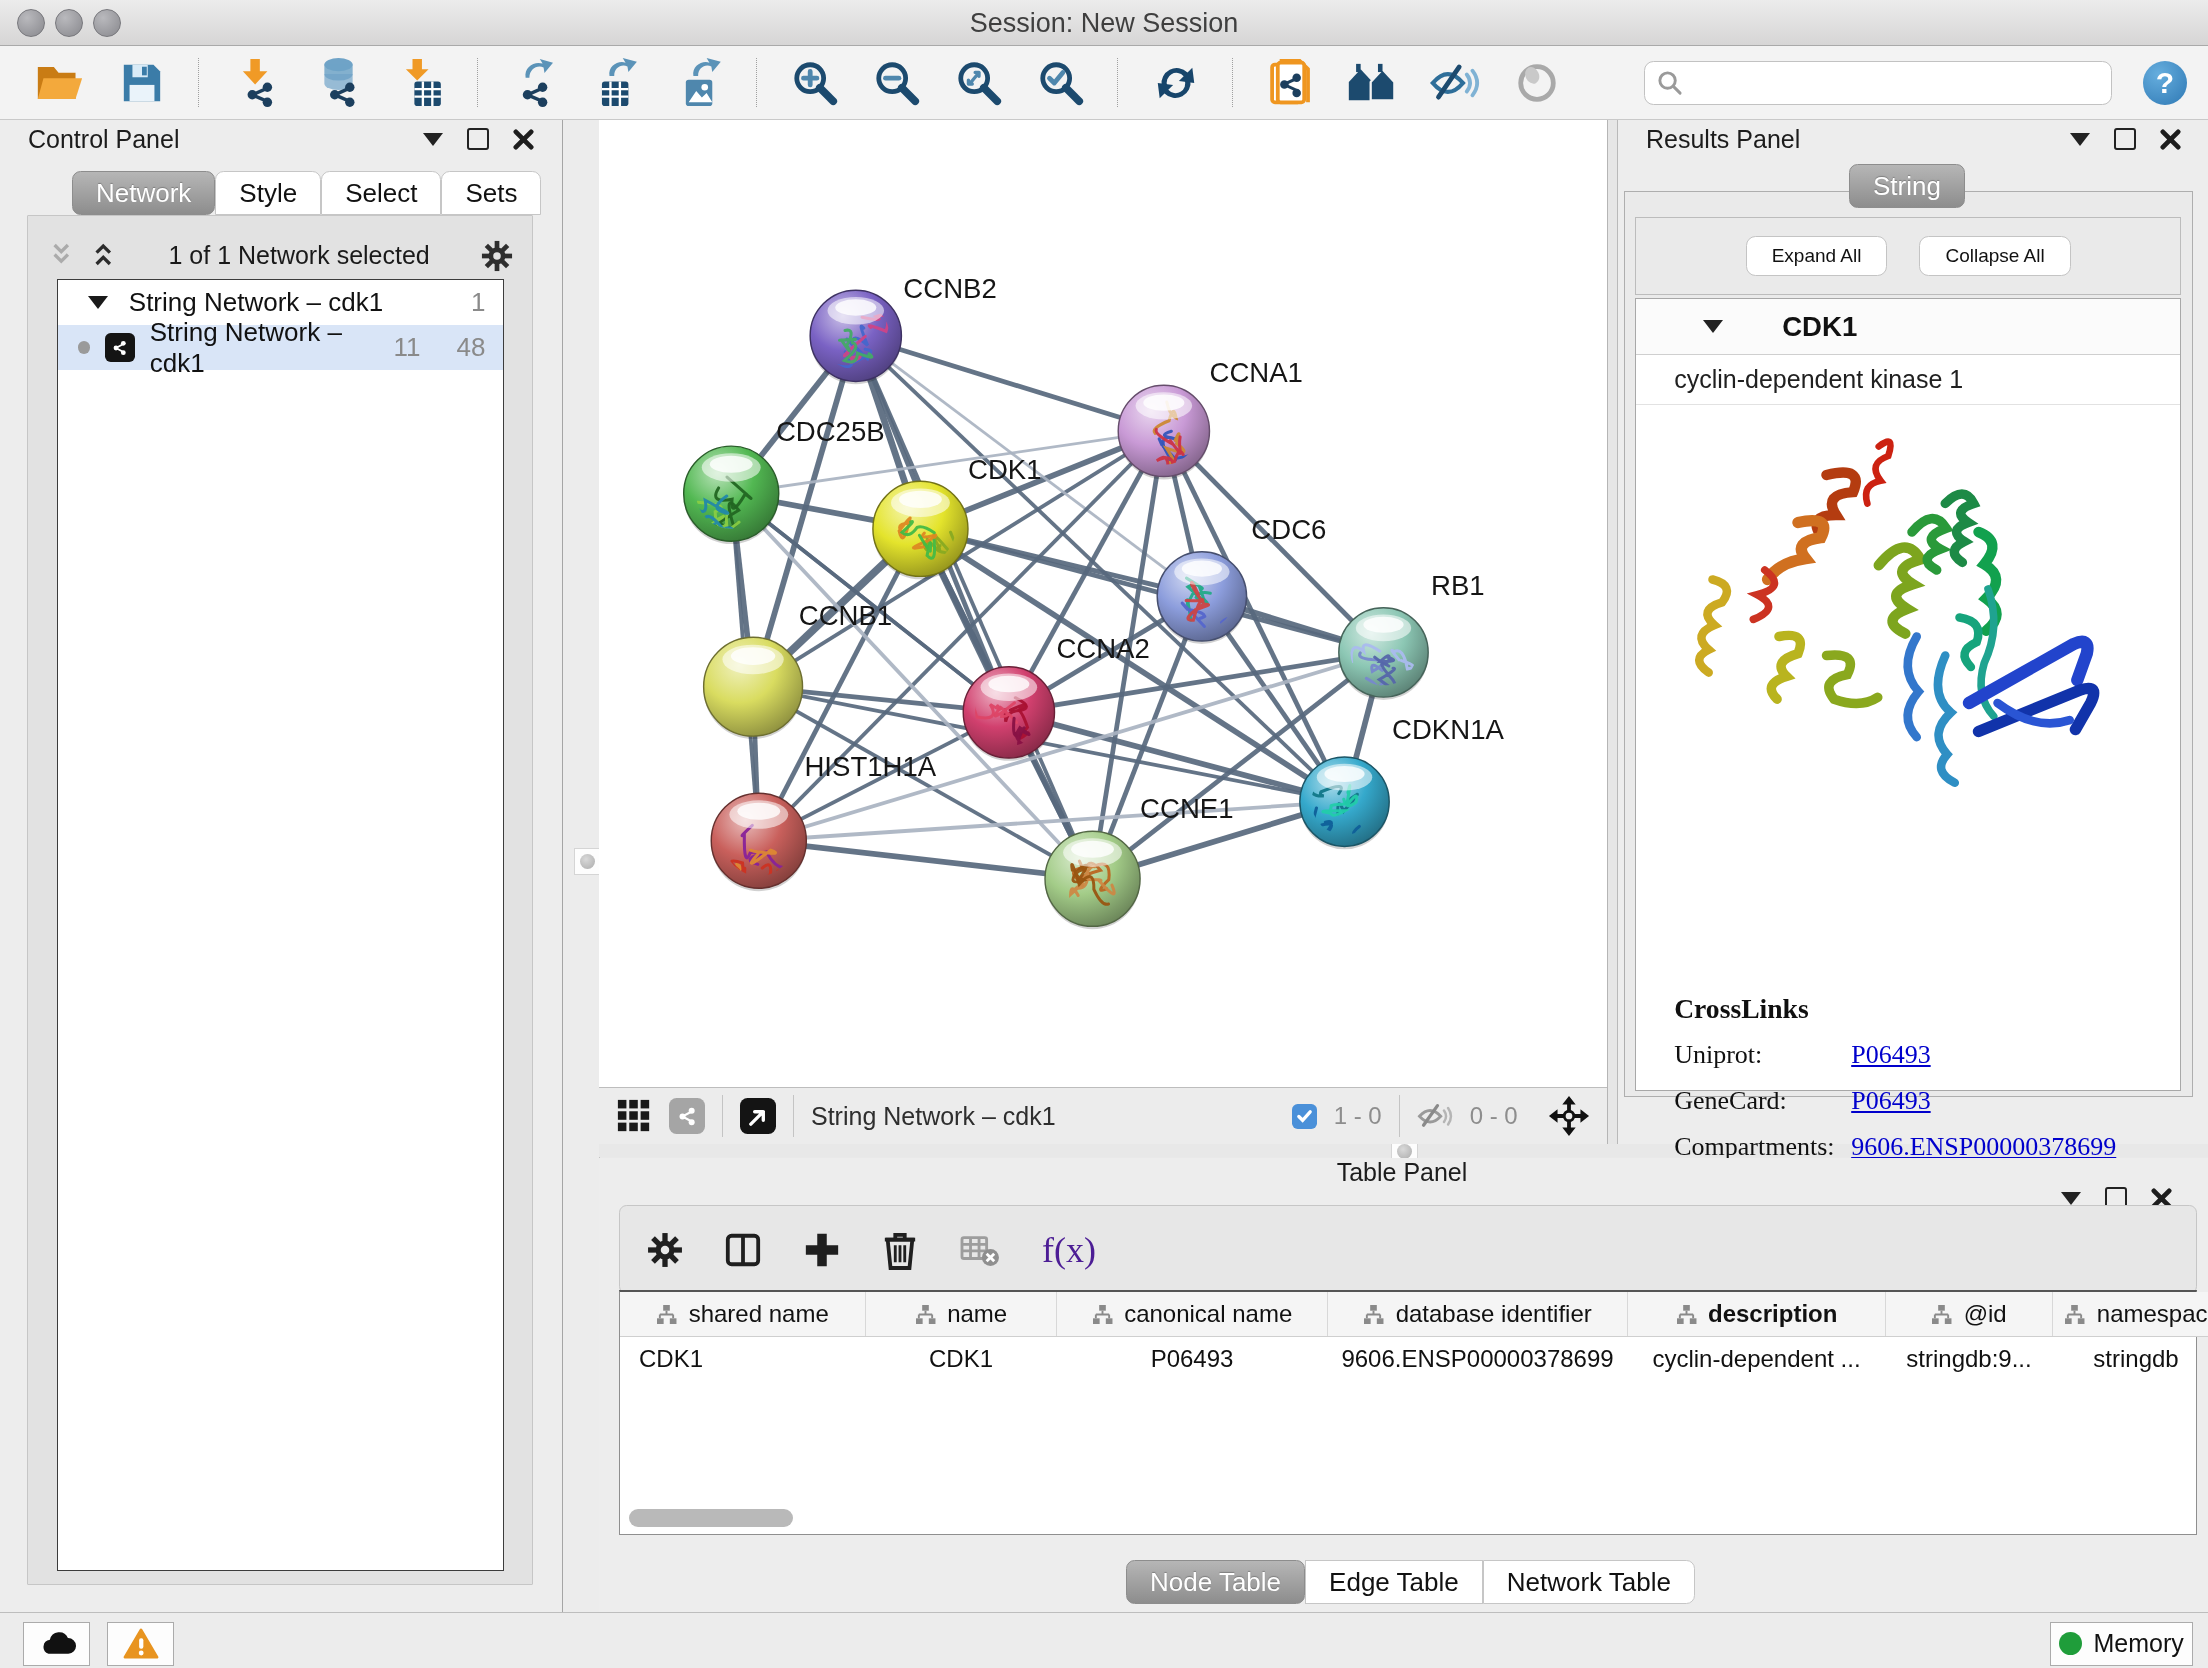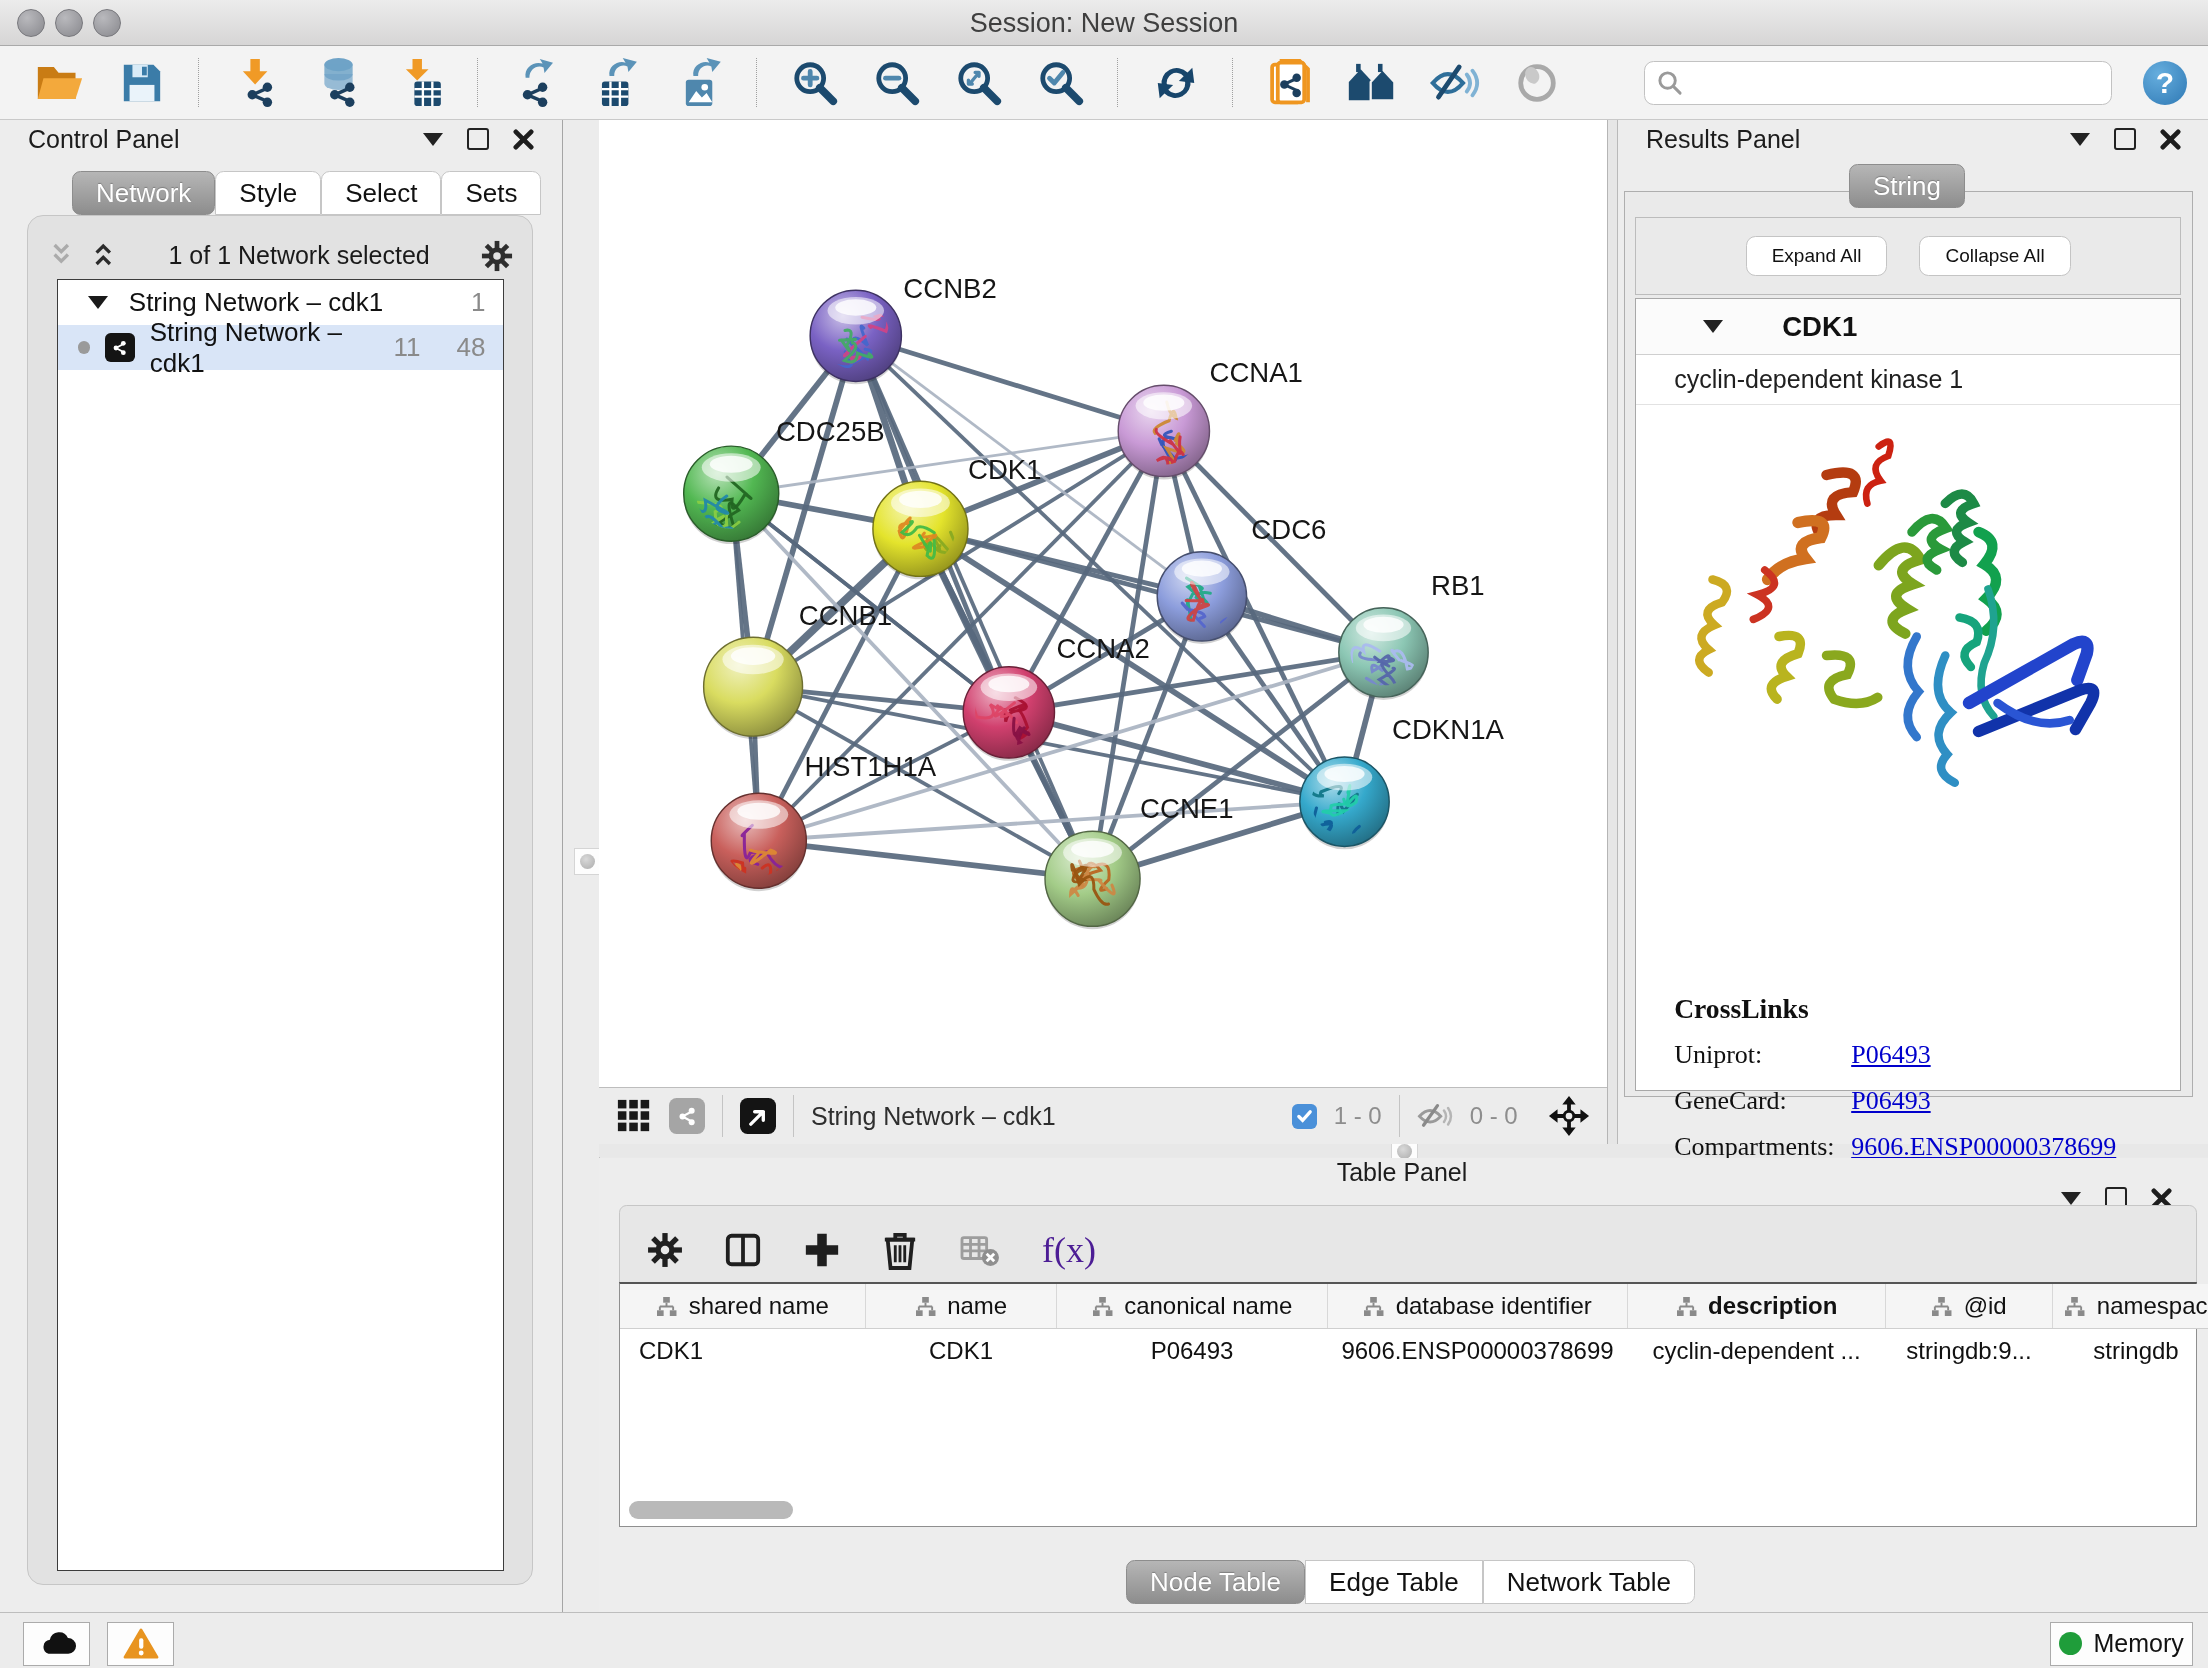--- a/index.html
+++ b/index.html
@@ -49,21 +49,21 @@
     border-radius:8.6px 8.6px 0 0;padding:0 23px;box-sizing:border-box;}
   .tab.sel{background:linear-gradient(#b6b6b6,#8d8d8d);color:#fff;
     border-color:#8d8d8d;border-radius:8.6px;
     text-shadow:0 -1px 1px rgba(0,0,0,.25);}
 
   
   .control-panel{left:0;top:120px;width:563px;height:1492px;background:#ededed;
     border-right:1.9px solid #a5a5a5;box-sizing:border-box;}
   .cp-tabs{position:absolute;left:72px;top:51px;display:flex;}
   .cp-box{position:absolute;left:27px;top:95px;width:504px;height:1368px;
-    background:#e2e2e2;border:1px solid #c6c6c6;border-radius:16px;}
+    background:#e2e2e2;border:1px solid #c6c6c6;border-radius:1px;}
   .cp-selrow{position:absolute;left:0;top:15px;width:100%;height:49px;
     display:flex;align-items:center;padding:0 19px;box-sizing:border-box;}
   .cp-selrow .txt{flex:1;text-align:center;font-size:25px;color:#1a1a1a;}
   .cp-list{position:absolute;left:28.5px;top:63px;width:445px;height:1290px;
     background:#fff;border:1.9px solid #3c3c3c;}
   .net-row{height:45px;display:flex;align-items:center;font-size:26px;color:#111;}
   .net-row .cnt{color:#8a8a8a;}
   .net-row.sel{background:#d9e5f7;}
   .share-badge{width:29.5px;height:29.5px;border-radius:5.7px;background:#141414;
     display:flex;align-items:center;justify-content:center;flex:0 0 auto;}
@@ -115,21 +115,21 @@
   .cl-row{display:flex;font-size:26px;margin-bottom:16px;}
   .cl-label{width:177px;color:#101010;}
   .cl-link{color:#0000cc;text-decoration:underline;}
 
   
   .table-panel{left:599px;top:1158px;width:1609px;height:455px;background:#ededed;}
   .tp-toolbar{position:absolute;left:20px;top:47px;width:1578px;height:89px;
     background:#e7e7e7;border:1px solid #c6c6c6;border-radius:7.6px;
     display:flex;align-items:center;padding:0 27px;box-sizing:border-box;gap:41px;}
   .fx{font-family:"Liberation Serif",serif;font-size:36px;color:#4c1d95;}
-  .tp-table{position:absolute;left:20px;top:124px;width:1578px;height:245px;
+  .tp-table{position:absolute;left:20px;top:132px;width:1578px;height:245px;
     background:#fff;border:1.9px solid #8f8f8f;border-top:2.9px solid #555;
     box-sizing:border-box;}
   table.node-table{border-collapse:collapse;width:100%;table-layout:fixed;
     font-size:24px;color:#111;}
   table.node-table th{background:#f5f5f5;border-right:1px solid #d8d8d8;
     border-bottom:1.9px solid #cfcfcf;font-weight:normal;height:42px;
     overflow:hidden;white-space:nowrap;}
   table.node-table td{height:42px;text-align:center;overflow:hidden;white-space:nowrap;}
   .th-inner{display:flex;align-items:center;justify-content:center;gap:11.4px;}
   .hscroll{position:absolute;left:2.9px;right:2.9px;bottom:3.8px;height:25px;}

